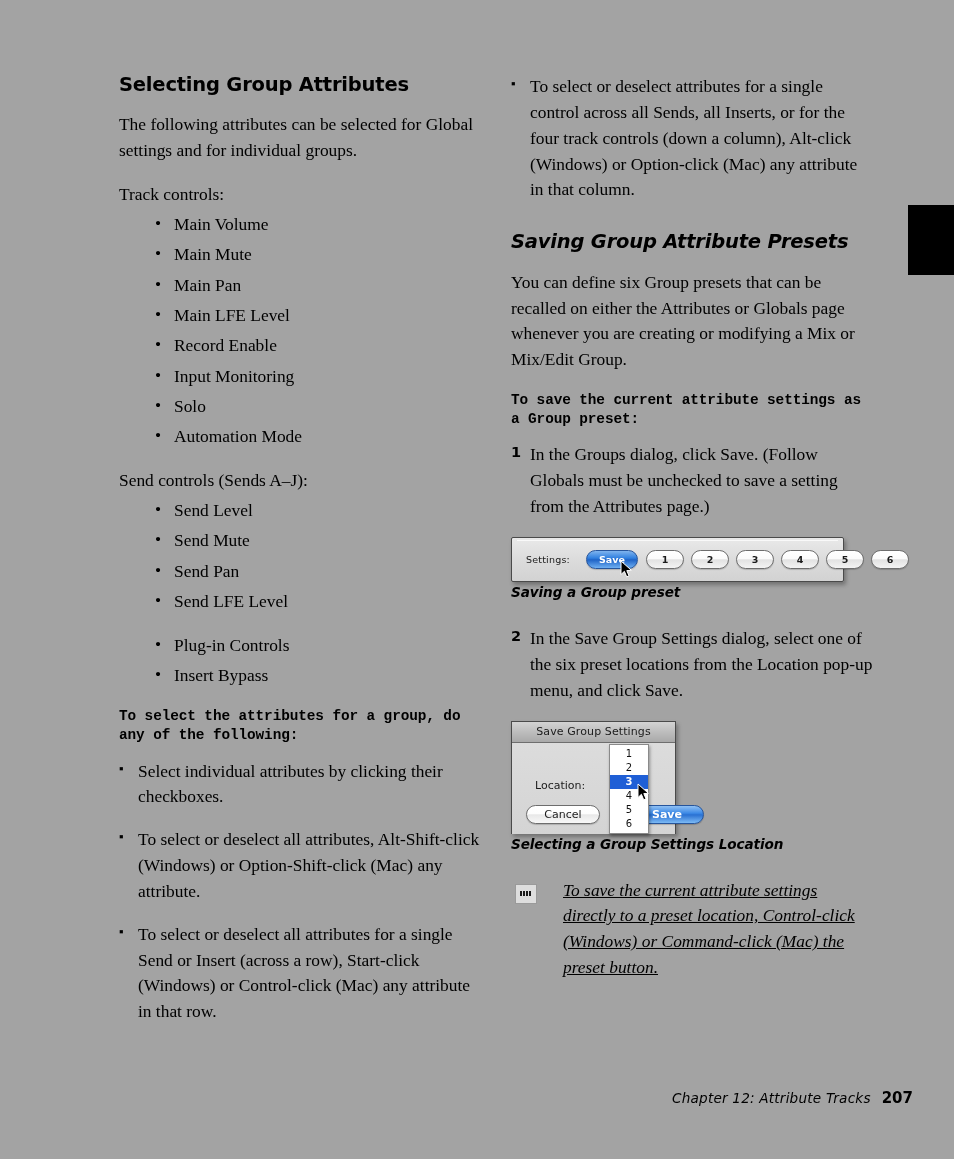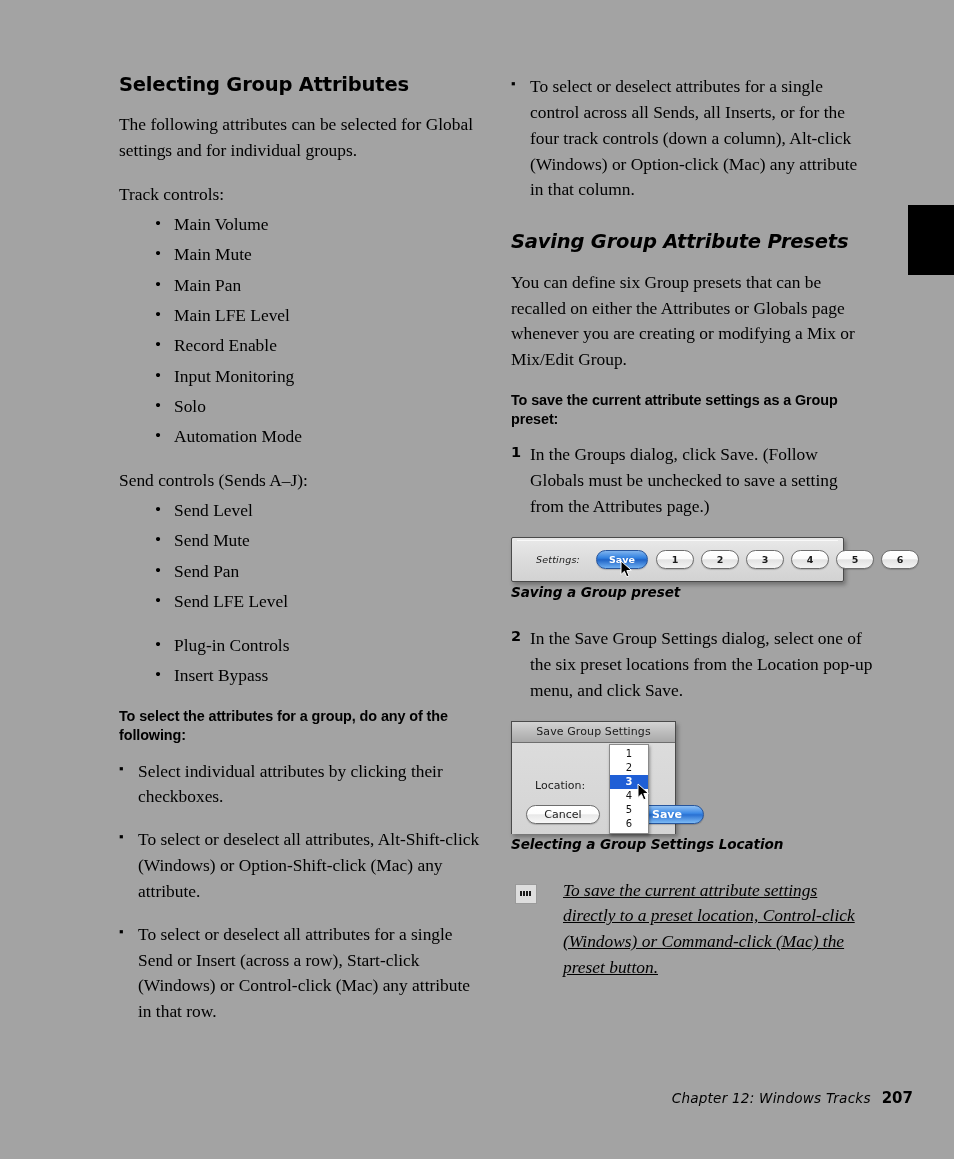--- a/index.html
+++ b/index.html
@@ -79,21 +79,21 @@
   }
   ul.bullets li:before {
     content: "\2022";
     position: absolute;
     left: 0;
     top: -1px;
     font-size: 17.4px;
   }
 
   h3.proc-head {
-    font-family: Liberation Sans, sans-serif;
+    font-family: Liberation Mono, monospace;
     font-size: 14.4px;
     font-weight: bold;
     line-height: 1.3;
     margin: 8px 0 14px 0;
     letter-spacing: -0.1px;
   }
 
   p.sq-item {
     font-size: 17.4px;
     line-height: 1.485;
@@ -189,25 +189,24 @@
     content: "";
     position: absolute;
     left: 5px; right: 5px; top: 2px;
     height: 1px;
     background: rgba(255,255,255,0.75);
   }
   .settings-label {
     font-family: "DejaVu Sans", "Liberation Sans", sans-serif;
     font-size: 9.5px;
     color: #1b1b1b;
-    margin-left: 16px;
+    margin-left: 6px;
     margin-right: 16px;
     white-space: nowrap;
     letter-spacing: 0.2px;
-    font-style: italic;
   }
   .aqua-btn {
     height: 19px;
     min-width: 46px;
     border-radius: 10px;
     border: 1px solid #6d6d6d;
     background: linear-gradient(to bottom, #ffffff 0%, #fbfbfb 45%, #e2e2e2 52%, #f3f3f3 100%);
     font-family: "DejaVu Sans", "Liberation Sans", sans-serif;
     font-size: 9.5px;
     font-weight: bold;
@@ -513,17 +512,17 @@
     <div class="tip">
       <span class="tip-icon">
         <span></span>
       </span>
       <p class="tip-text">To save the current attribute settings directly to a preset location, Control-click (Windows) or Command-click (Mac) the preset button.</p>
     </div>
 
   </div>
 
   <div class="footer">
-    <span class="footer-chapter">Chapter 12: Windows Tracks</span>
+    <span class="footer-chapter">Chapter 12: Attribute Tracks</span>
     <span class="footer-page">207</span>
   </div>
 
 </div>
 
 </body></html>

